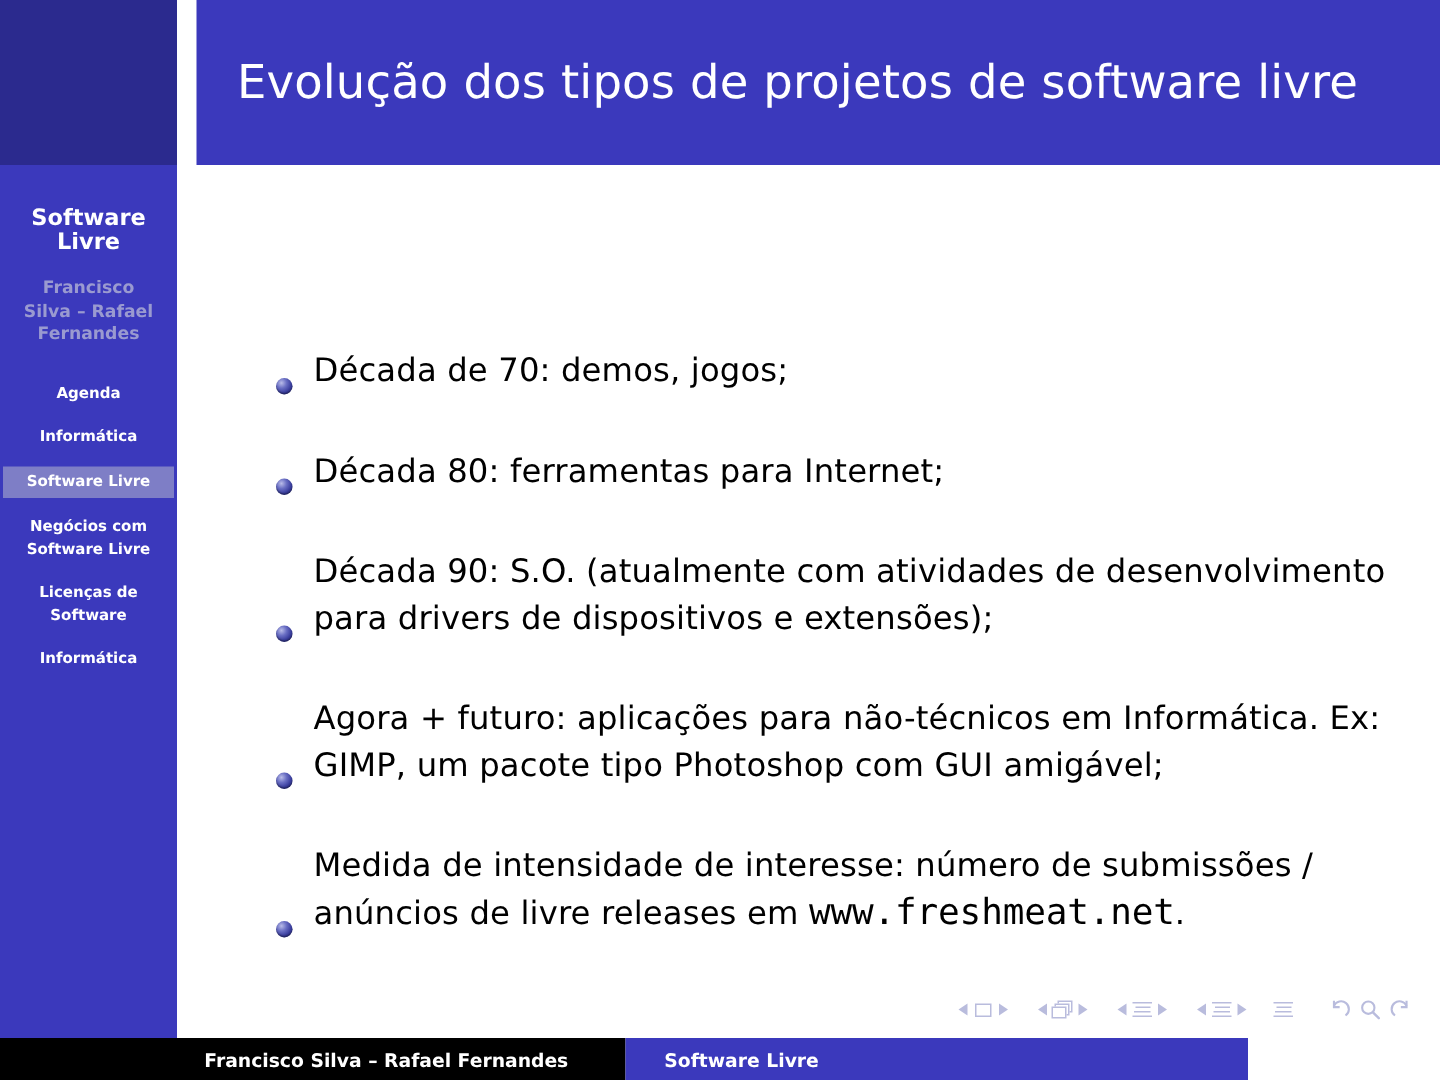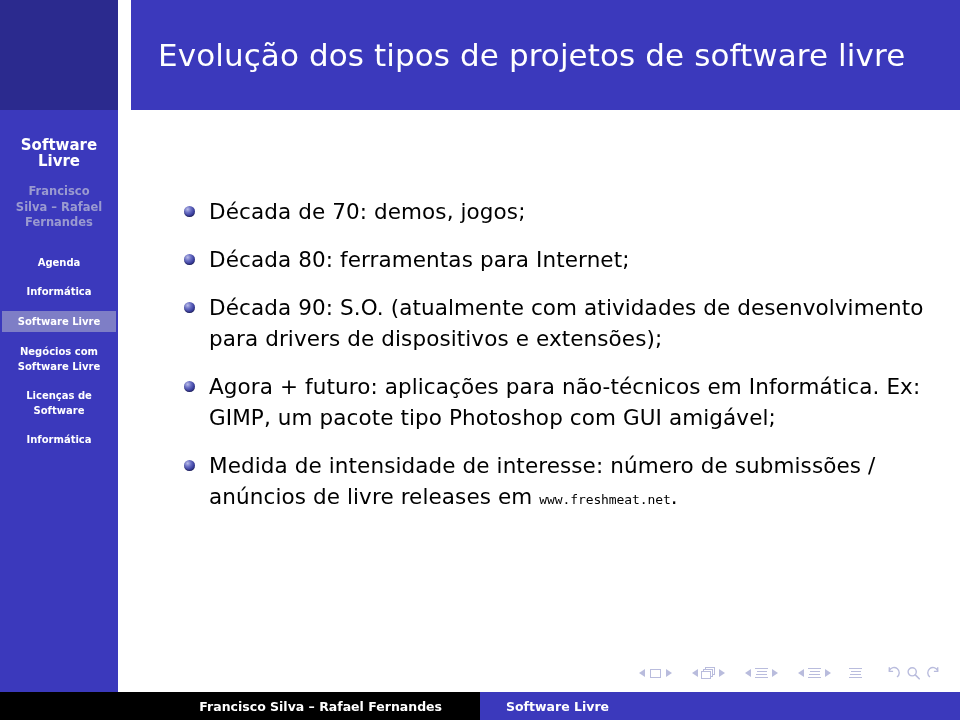--- a/index.html
+++ b/index.html
@@ -119,22 +119,23 @@
     background: #ffffff;
   }
   .bullet-list {
     position: absolute;
     left: 65px;
     top: 85px;
     right: 36px;
   }
   .bullet-item {
     display: flex;
-    align-items: flex-start;
+    align-items: flex-end;
     margin-bottom: 17px;
+    margin-top: 36px;
   }
   .bullet-marker {
     flex: 0 0 auto;
     width: 11px;
     height: 11px;
     margin-top: 10px;
     margin-right: 14px;
     border-radius: 50%;
     background:
       radial-gradient(circle at 33% 30%,
@@ -146,21 +147,21 @@
   }
   .bullet-text {
     flex: 1 1 auto;
     color: #000000;
     font-size: 21.5px;
     line-height: 31px;
     letter-spacing: 0.1px;
   }
   .mono {
     font-family: "DejaVu Sans Mono", "Liberation Mono", monospace;
-    font-size: 13px;
+    font-size: 24px;
     letter-spacing: -0.1px;
   }
 
   
   .nav-symbols {
     position: absolute;
     right: 18px;
     bottom: 12px;
     display: flex;
     align-items: center;
@@ -223,21 +224,21 @@
     margin-left: 22px;
     gap: 5px;
   }
   .nav-tools svg { display: block; }
 
   
   .footer {
     position: absolute;
     left: 0;
     bottom: 0;
-    width: 960px;
+    width: 832px;
     height: 28px;
     display: flex;
   }
   .footer-left {
     width: 480px;
     height: 28px;
     background: #000000;
     display: flex;
     align-items: center;
     justify-content: flex-end;

